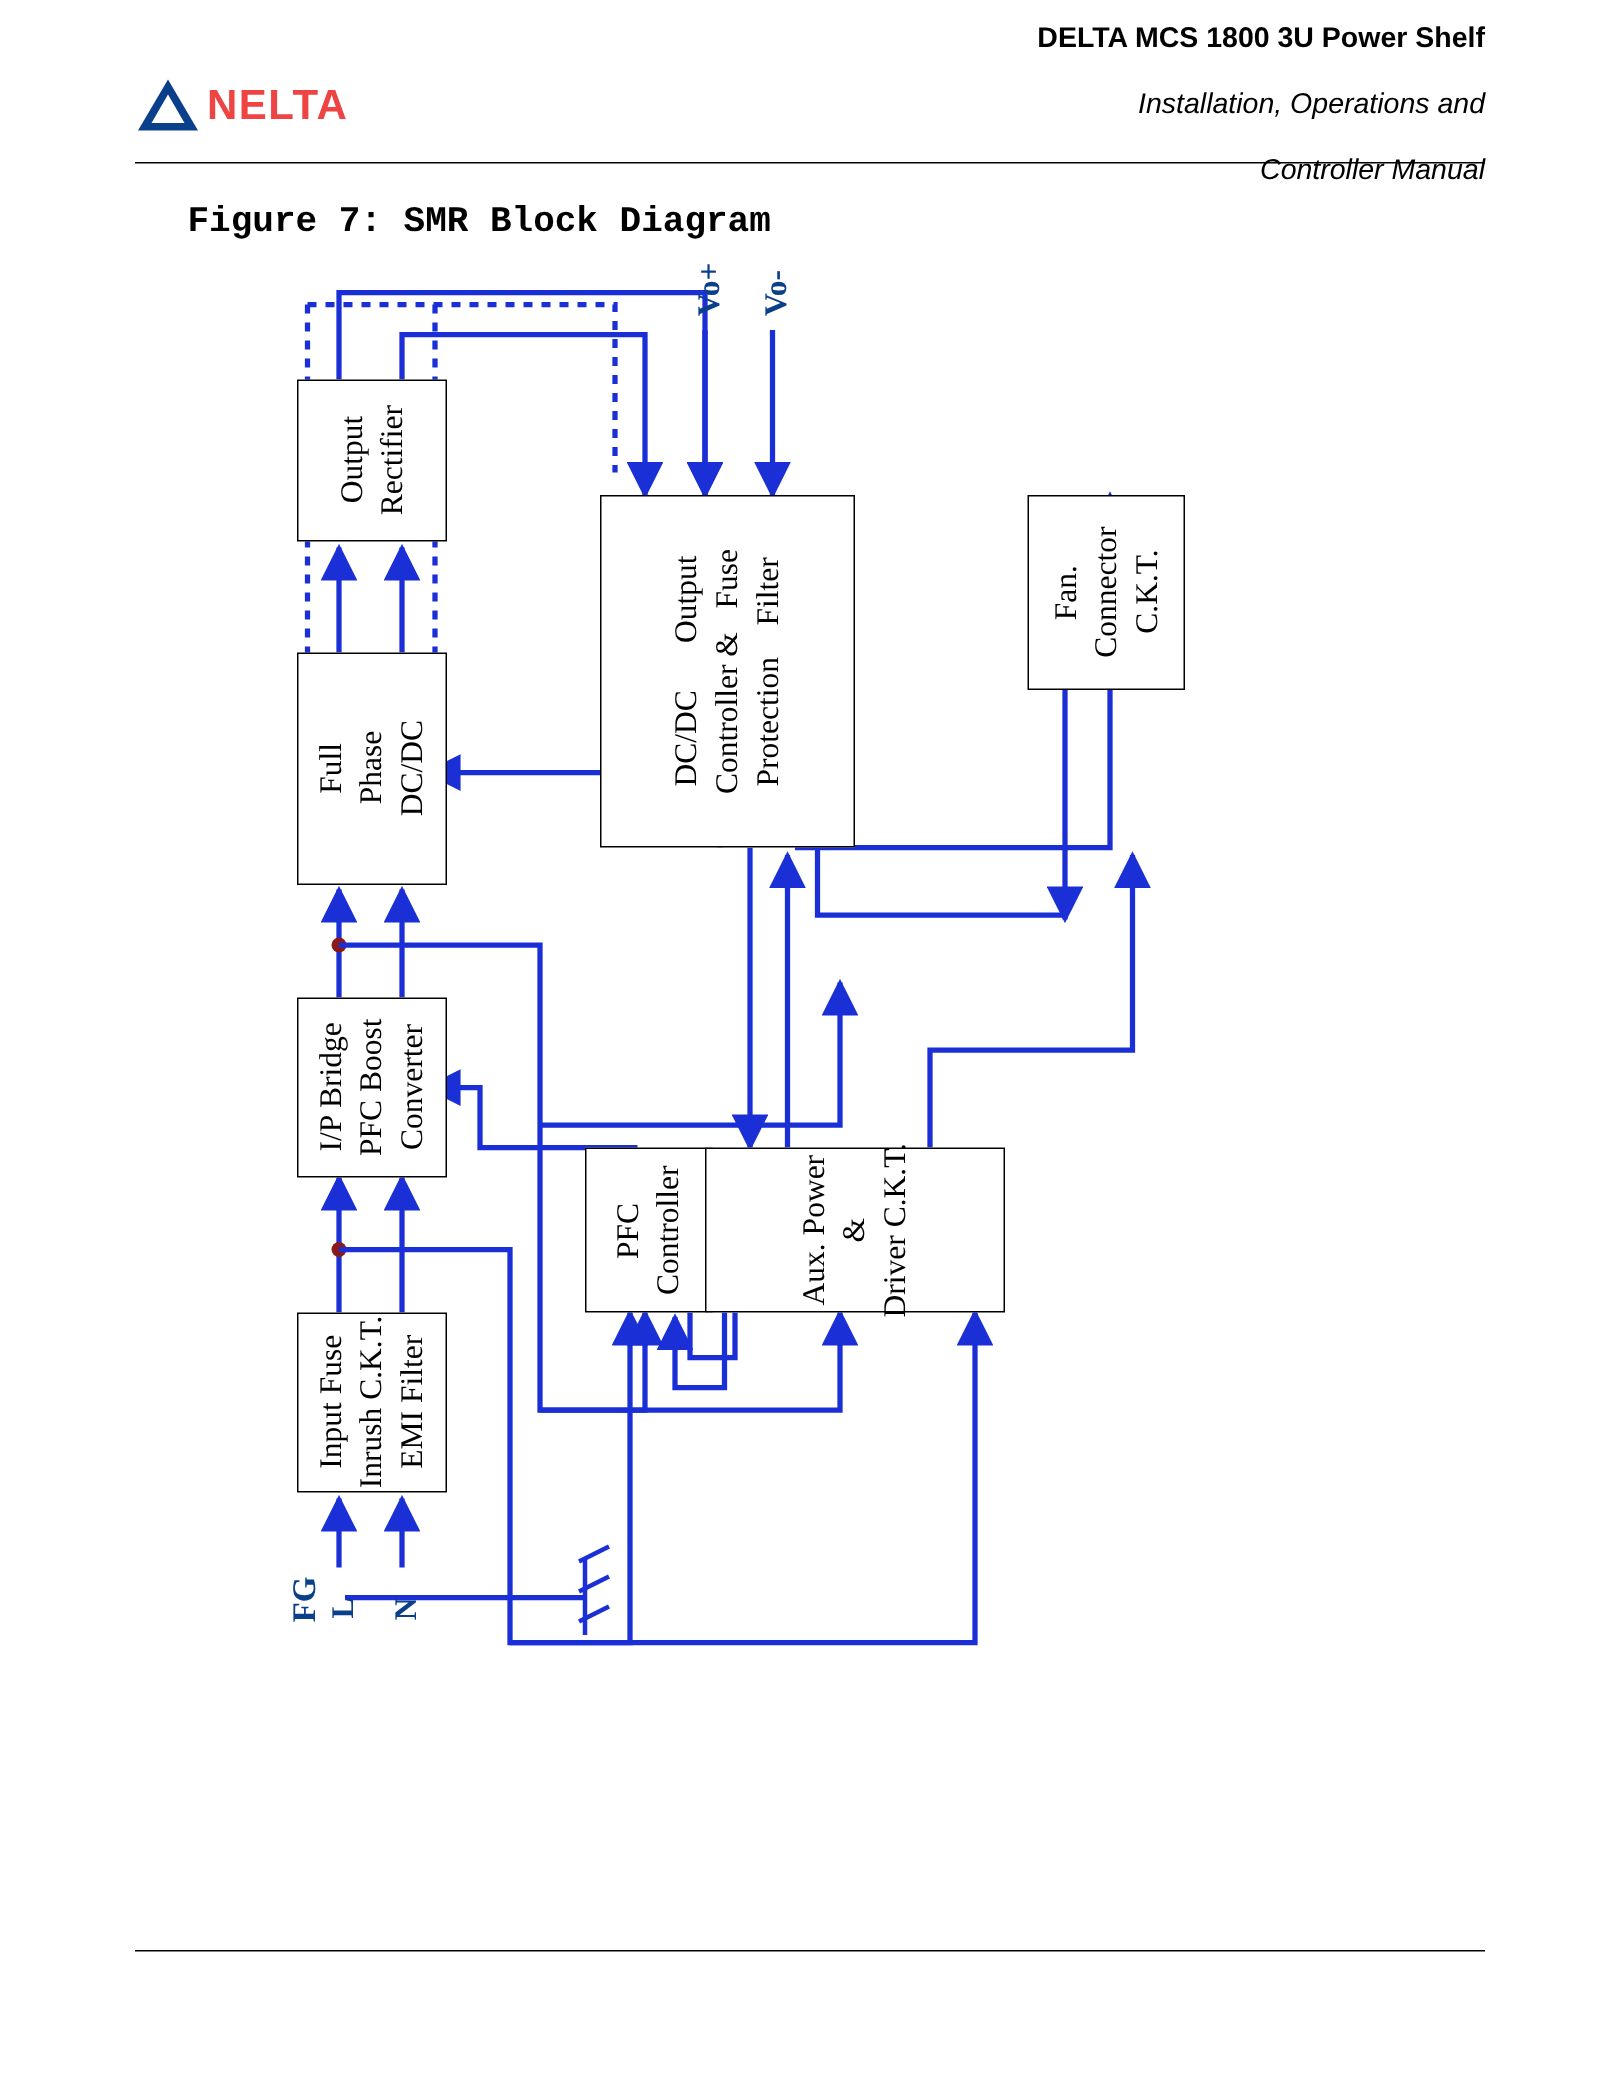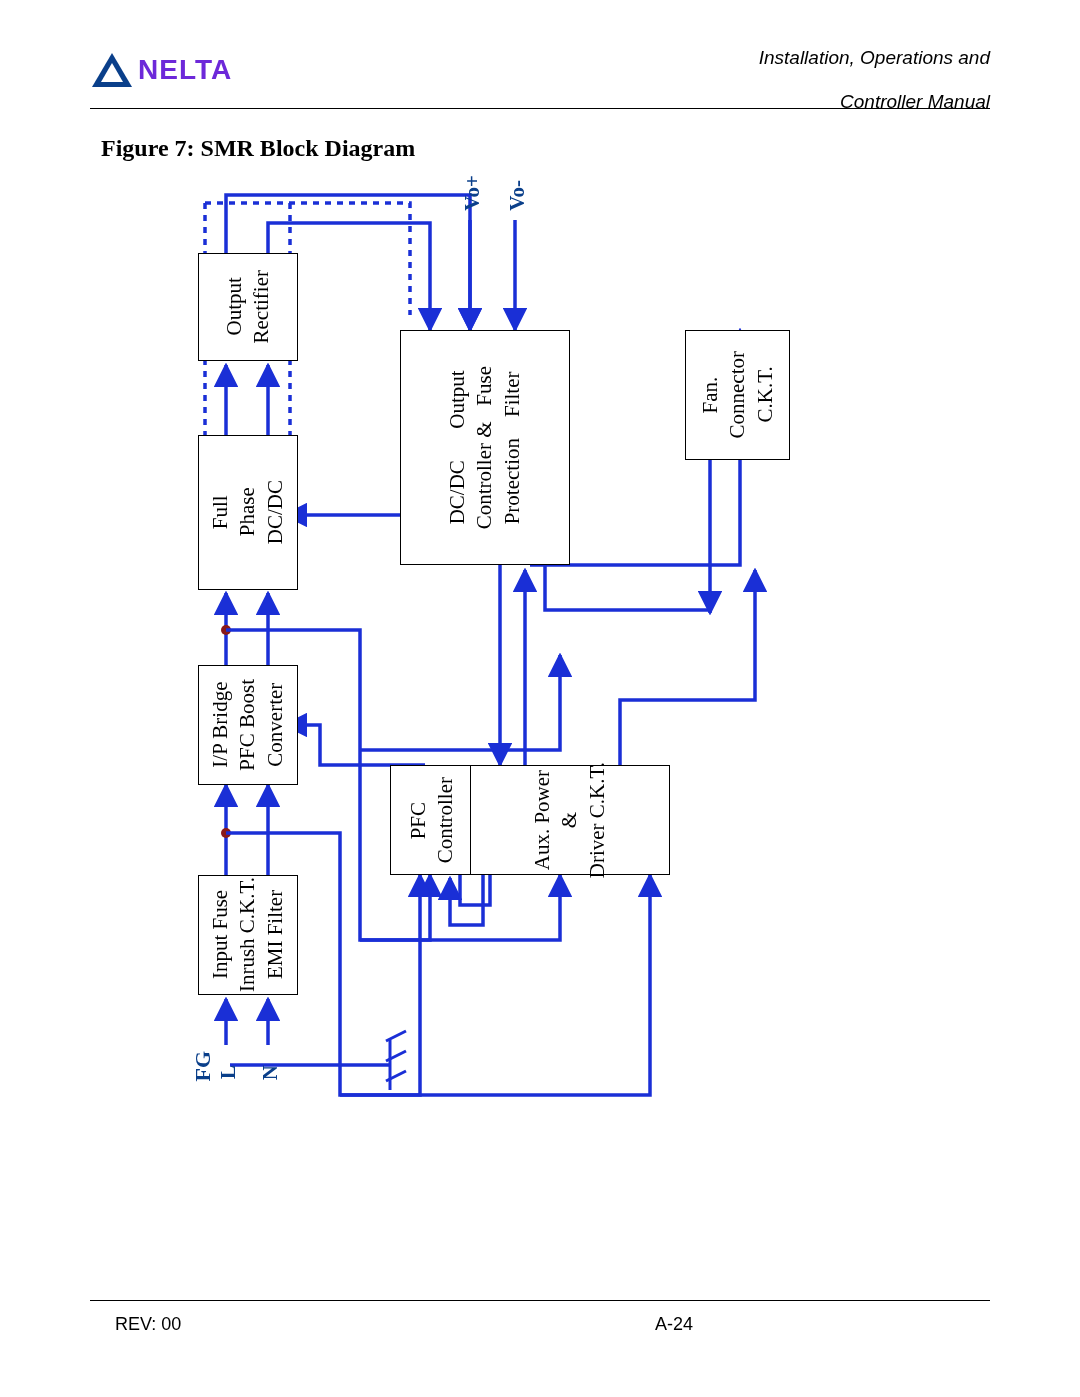--- a/index.html
+++ b/index.html
@@ -29,21 +29,21 @@
     display: flex;
     align-items: center;
     gap: 4px;
   }
   .logo svg { display: block; }
   .logo-text {
     font-family: Arial, Helvetica, sans-serif;
     font-weight: 900;
     font-size: 28px;
     letter-spacing: 1px;
-    color: #6d28d9;
+    color: #ef4444;
   }
   .header-right {
     text-align: right;
     font-family: Arial, Helvetica, sans-serif;
     font-size: 19px;
     line-height: 1.25;
   }
   .header-right .title { font-weight: 700; }
   .header-right .sub   { font-style: italic; margin-top: 20px; }
   .rule-top, .rule-bot {
@@ -51,22 +51,22 @@
     left: 90px;
     right: 90px;
     height: 0;
     border-top: 1.5px solid #000;
   }
   .rule-top { top: 108px; }
   .rule-bot { top: 1300px; }
   .figure-title {
     position: absolute;
     top: 135px;
-    left: 101px;
-    font-family: Liberation Serif, serif;
+    left: 125px;
+    font-family: Liberation Mono, monospace;
     font-weight: 700;
     font-size: 24px;
   }
   .footer {
     position: absolute;
     top: 1314px;
     left: 115px;
     right: 115px;
     display: flex;
     font-family: Arial, Helvetica, sans-serif;
@@ -123,20 +123,21 @@
 
   <div class="header-bar">
     <div class="logo">
       <svg width="44" height="38" viewBox="0 0 44 38">
         <path d="M22 2 L42 36 L2 36 Z" fill="#0a3f8a"></path>
         <path d="M22 12 L33 31 L11 31 Z" fill="#fff"></path>
       </svg>
       <span class="logo-text">NELTA</span>
     </div>
     <div class="header-right">
+      <div class="title">DELTA MCS 1800 3U Power Shelf</div>
       <div class="sub">Installation, Operations and</div>
       <div class="sub">Controller Manual</div>
     </div>
   </div>
 
   <div class="rule-top"></div>
 
   <div class="figure-title">Figure 7:   SMR Block Diagram</div>
 
   <div class="diagram">
@@ -249,17 +250,13 @@
     </div>
 
     <span class="vlbl" style="left:26px; top:870px;">L</span>
     <span class="vlbl" style="left:68px; top:870px;">N</span>
     <span class="vlbl" style="left:0px;  top:856px; font-size:22px;">FG</span>
     <span class="vlbl" style="left:270px; top:-20px;">Vo+</span>
     <span class="vlbl" style="left:315px; top:-15px;">Vo-</span>
   </div>
 
   <div class="rule-bot"></div>
-  <div class="footer">
-    <span class="rev">REV: 00</span>
-    <span class="pn">A-24</span>
-  </div>
 </div>
 
 </body></html>

